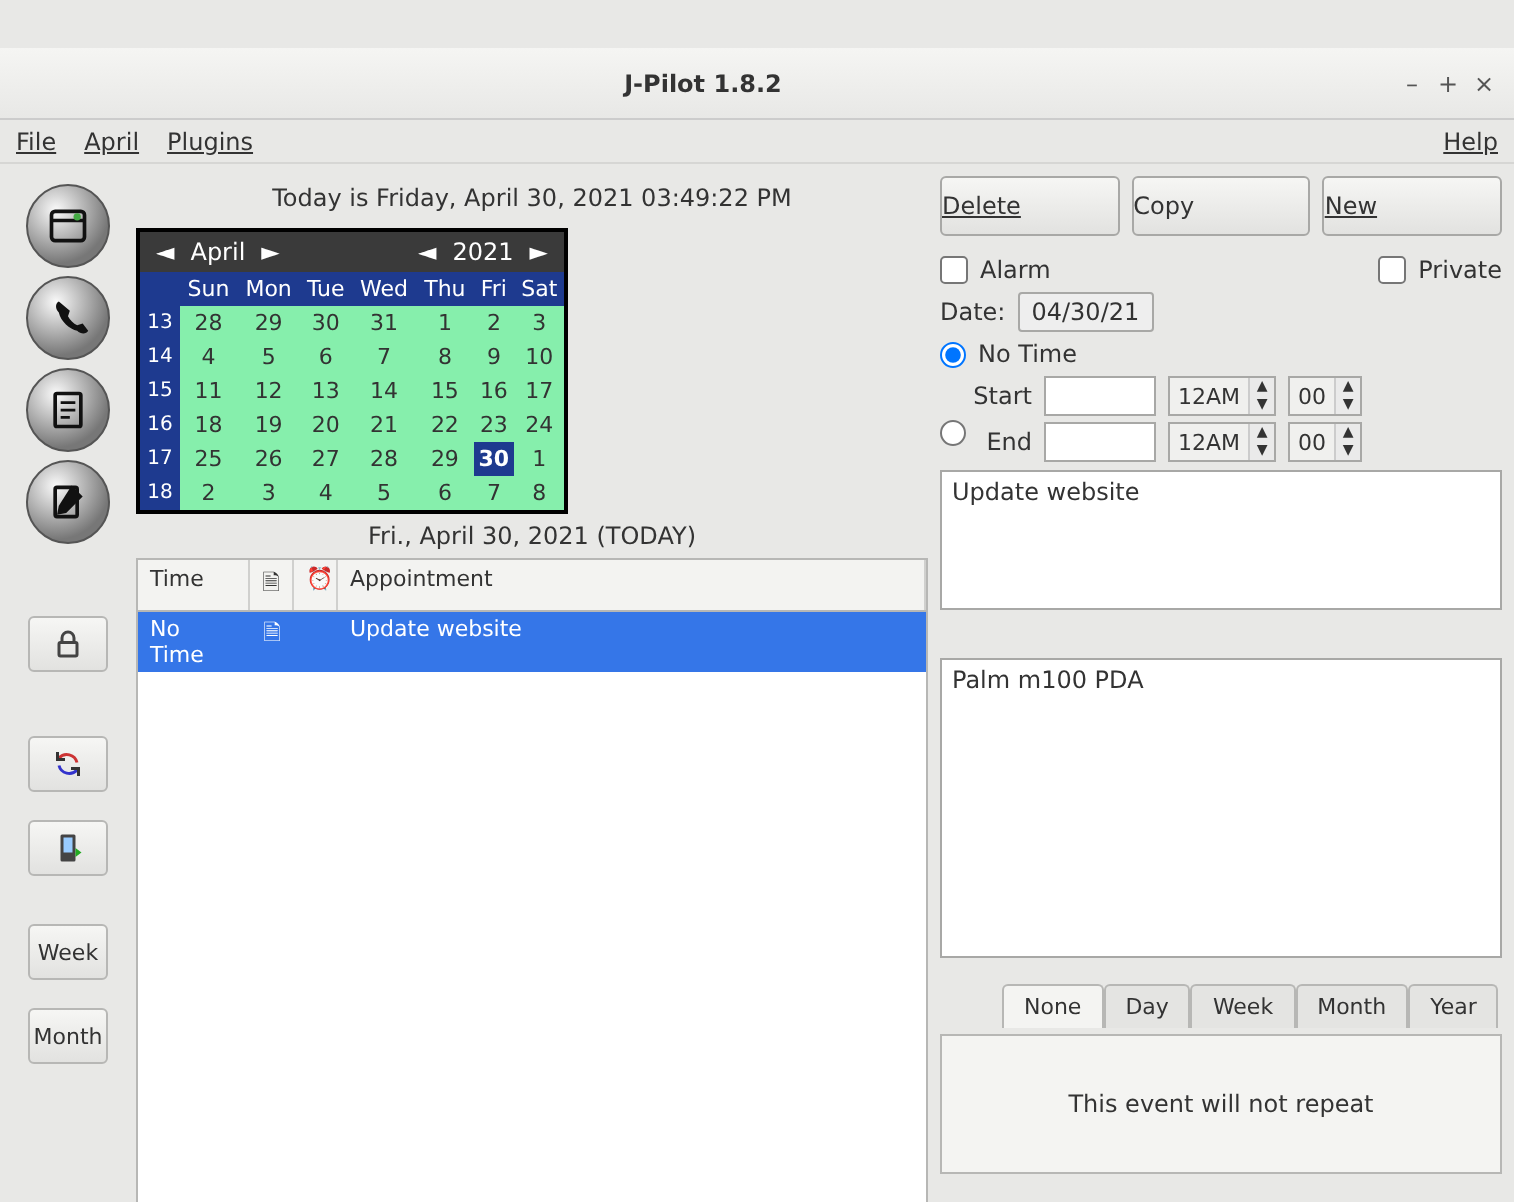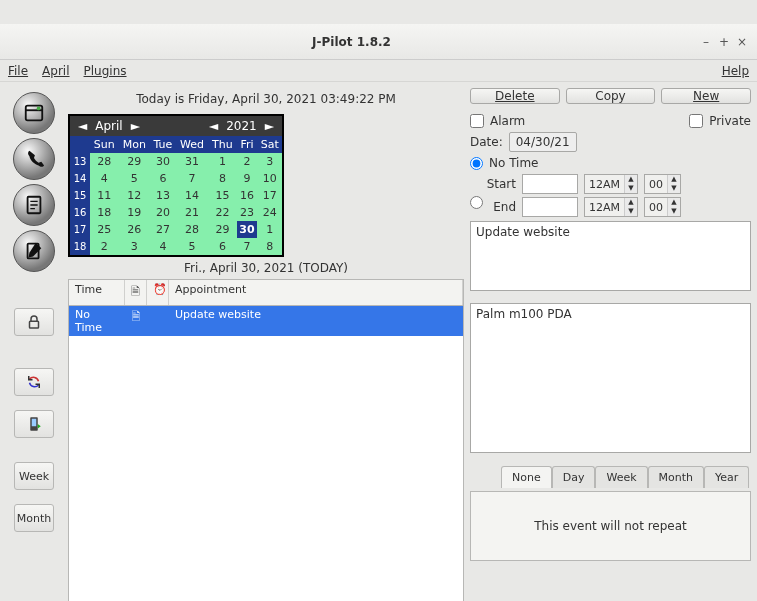--- a/index.html
+++ b/index.html
@@ -41,39 +41,39 @@
 .evt-row { display: flex; background: #3576e8; color: #fff; }
 .evt-row > div { padding: 2px 6px; font-size: 11px; }
 .evt-row .c-time { width: 56px; }
 .evt-row .c-ic { width: 22px; text-align: center; }
 .evt-row .c-appt { flex: 1; }
 .evt-fill { flex: 1; background: #fff; }
 .showtodo { display: flex; align-items: flex-end; gap: 6px; margin-top: 4px; }
 .showtodo input { width: 14px; height: 14px; }
 .rightcol { flex: 1; display: flex; flex-direction: column; gap: 4px; }
 .btnrow { display: flex; gap: 6px; }
-.btn { flex: 1; height: 16px; background: linear-gradient(#f6f6f4,#e2e2e0); border: 1px solid #a8a8a6; border-radius: 3px; cursor: pointer; display: flex; align-items: center; justify-content: center; }
+.btn { flex: 1; height: 30px; background: linear-gradient(#f6f6f4,#e2e2e0); border: 1px solid #a8a8a6; border-radius: 3px; cursor: pointer; display: flex; align-items: center; justify-content: flex-start; }
 .btn .ul { text-decoration: underline; }
 .checkrow { display: flex; align-items: center; gap: 6px; margin-top: 6px; }
 .checkrow input[type=checkbox] { width: 14px; height: 14px; }
 .checkrow .spacer { flex: 1; }
 .daterow { display: flex; align-items: center; gap: 6px; }
 .datebox { border: 1px solid #a8a8a6; background: #eee; padding: 2px 6px; border-radius: 2px; }
 .radrow { display: flex; align-items: center; gap: 6px; }
 .radrow input[type=radio] { width: 13px; height: 13px; }
 .timerow { display: flex; align-items: center; gap: 6px; margin-left: 14px; }
 .timerow label { width: 32px; text-align: right; }
 .timerow input[type=text] { width: 56px; height: 20px; border: 1px solid #a8a8a6; background: #fff; padding: 0 3px; }
 .spinsel { display: flex; align-items: center; border: 1px solid #a8a8a6; background: #f0f0ee; height: 20px; }
 .spinsel span { padding: 0 4px; font-size: 11px; }
 .spinsel .spinbtns { display: flex; flex-direction: column; border-left: 1px solid #ccc; }
 .spinsel .spinbtns div { width: 12px; height: 9px; font-size: 7px; text-align: center; line-height: 9px; background: #eaeaea; cursor: pointer; }
 .txtarea { border: 1px solid #a8a8a6; background: #fff; padding: 3px 5px; font-size: 12px; }
 .txtarea.top { height: 70px; }
-.txtarea.bot { height: 150px; margin-top: 8px; }
+.txtarea.bot { height: 150px; margin-top: 20px; }
 .tabs { display: flex; margin-top: 8px; padding-left: 31px; }
 .tab { padding: 4px 10px; border: 1px solid #b7b7b5; border-bottom: none; background: #e4e4e2; margin-right: 0; border-radius: 3px 3px 0 0; cursor: pointer; font-size: 11px; position: relative; top: 1px; }
 .tab.active { background: #f4f4f2; font-weight: normal; z-index: 2; }
 .tabbody { border: 1px solid #b7b7b5; background: #f4f4f2; height: 70px; display: flex; align-items: center; justify-content: center; font-size: 12px; }
 </style>
 </head>
 <body>
 
 <div class="titlebar">
   <span class="title">J-Pilot 1.8.2</span>

